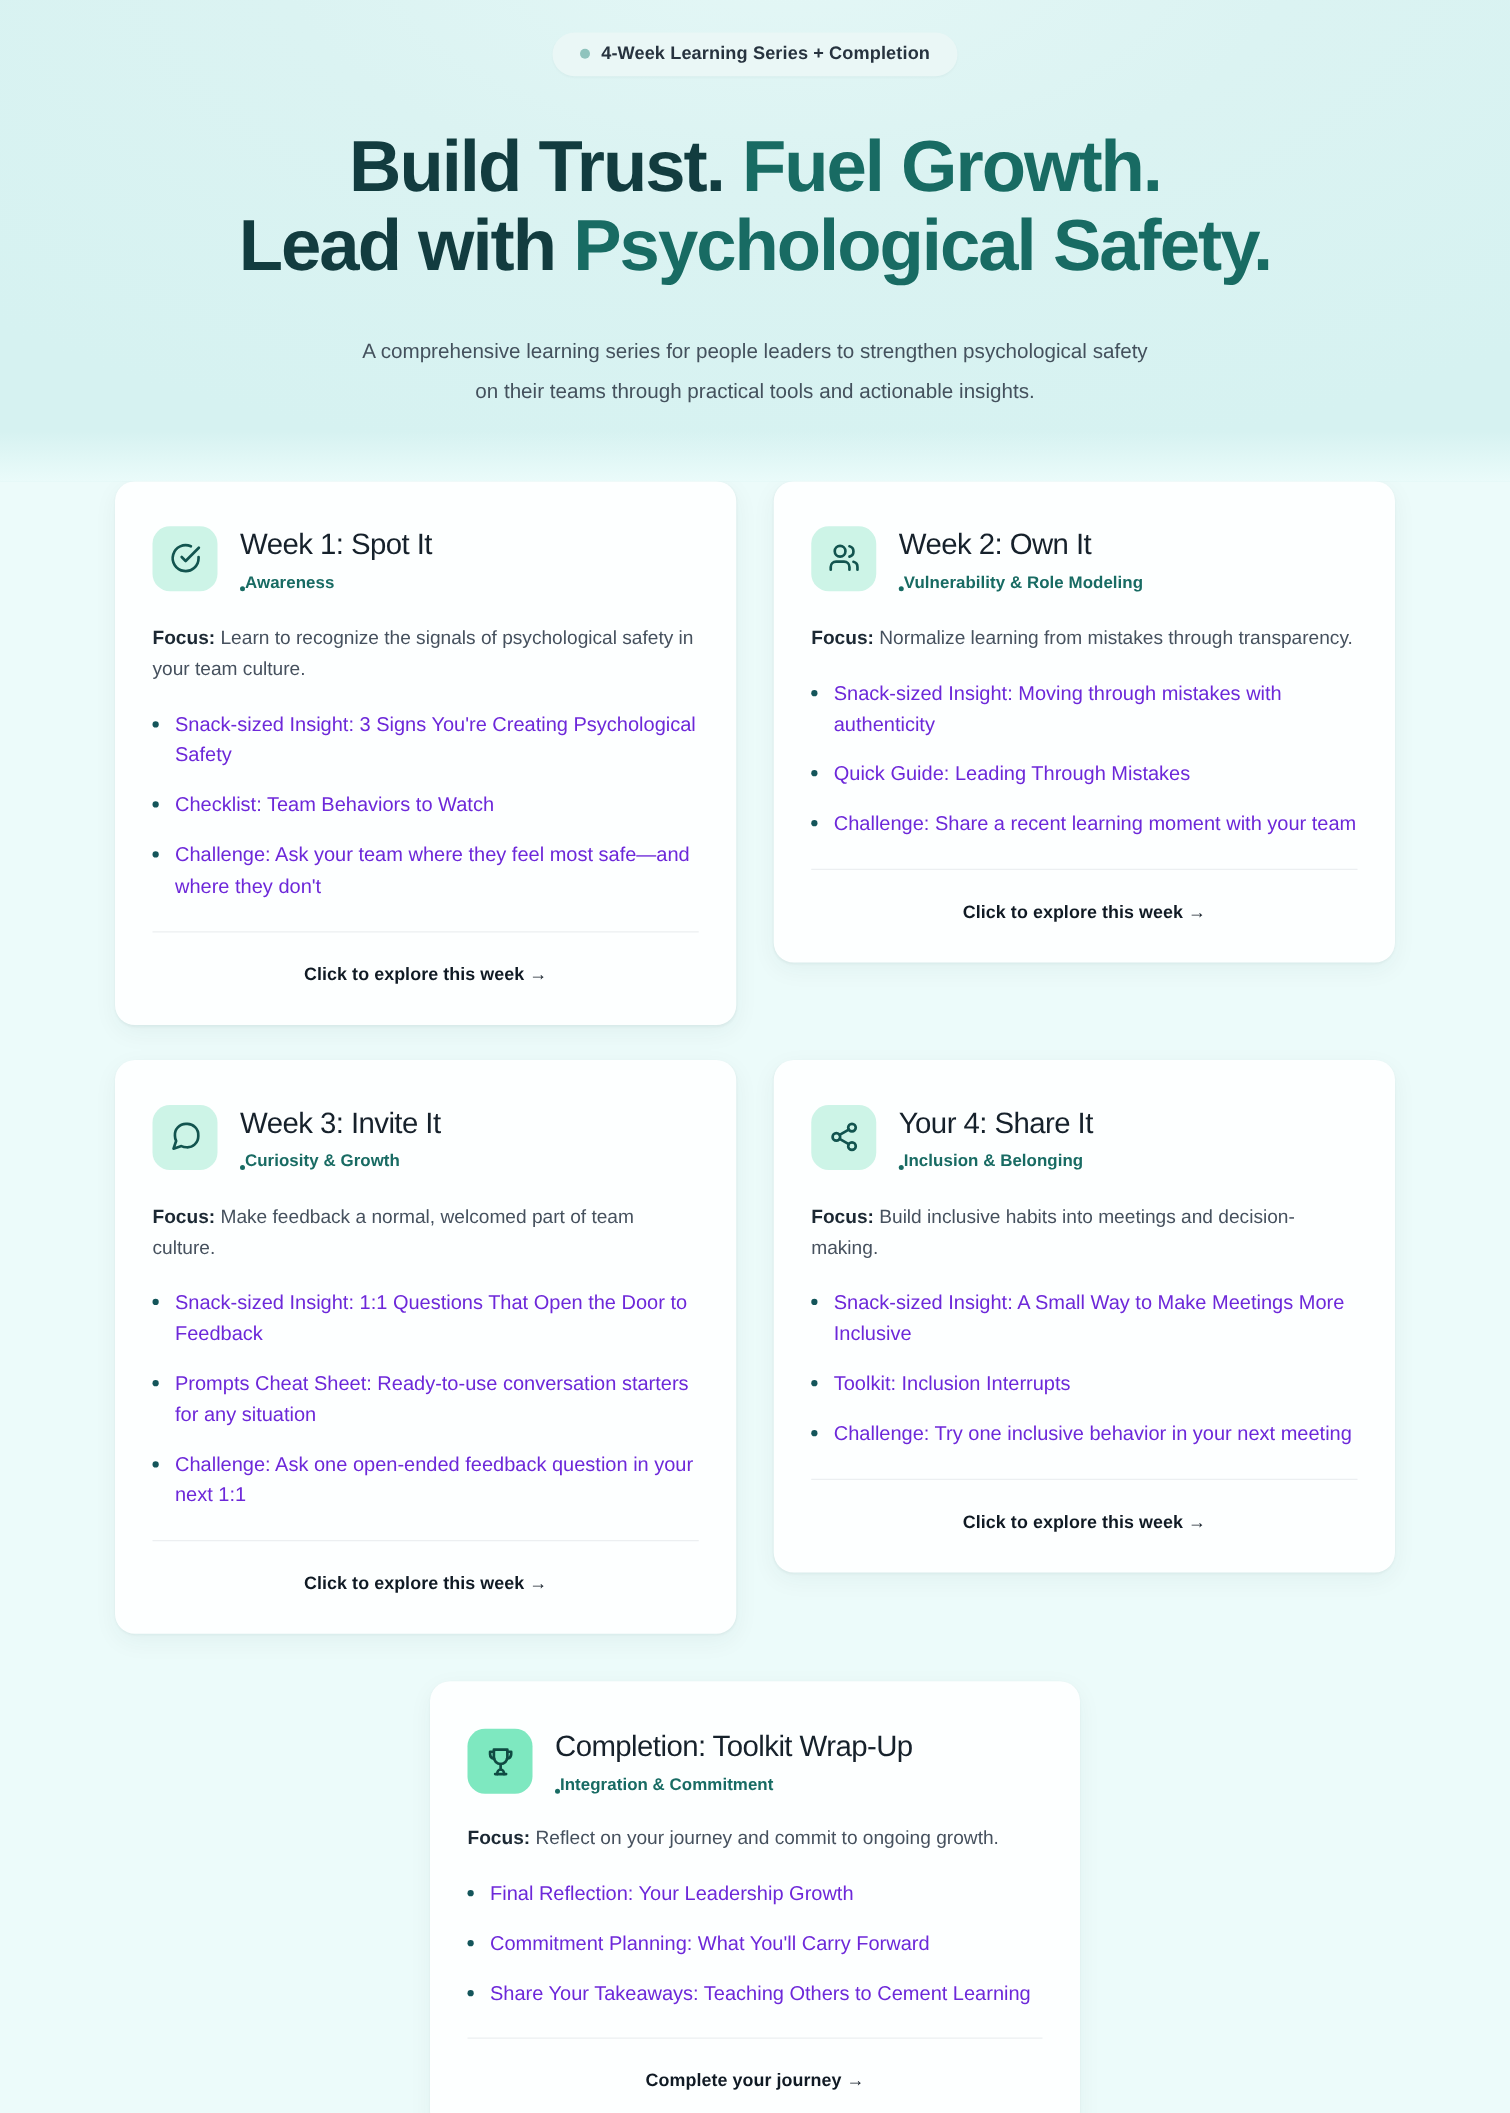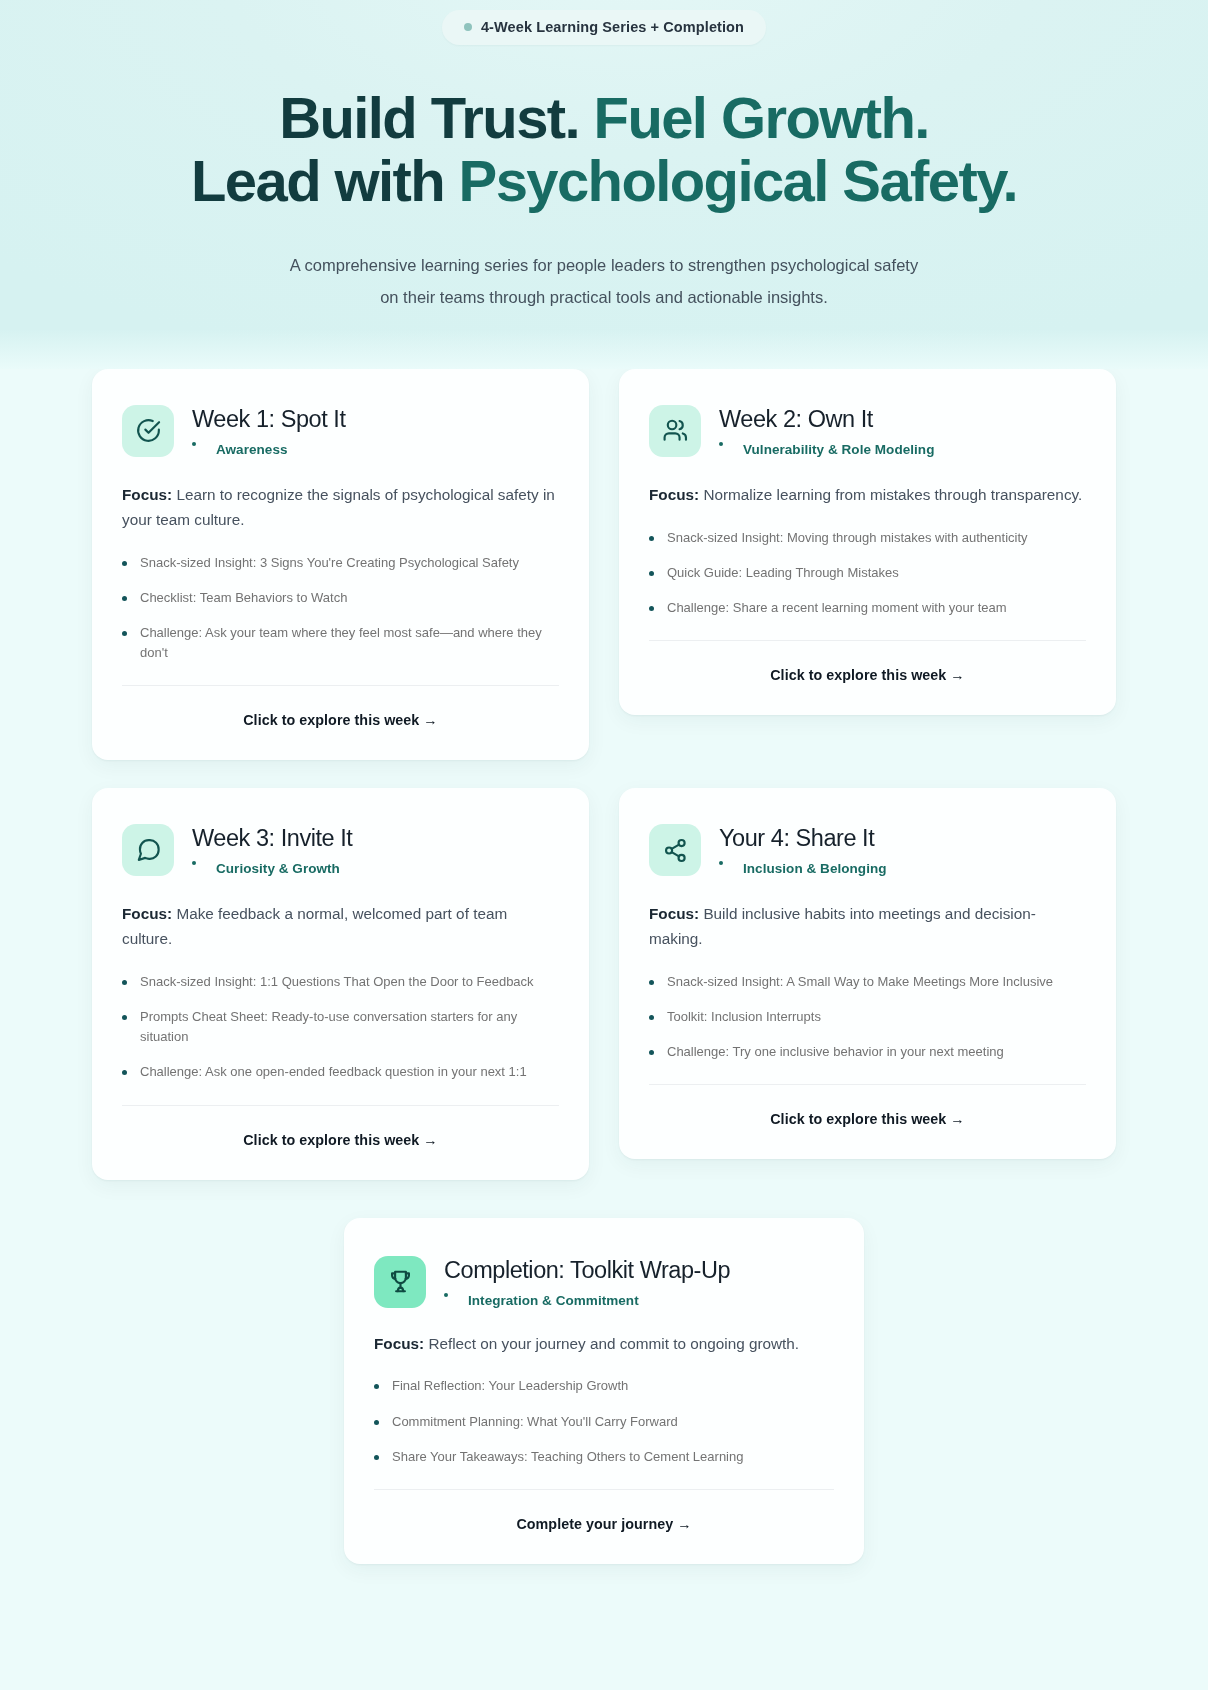--- a/index.html
+++ b/index.html
@@ -6,21 +6,21 @@
   html, body {
     width: 1208px;
     font-family: "Liberation Sans", sans-serif;
     background: #ecfbfa;
   }
   body { -webkit-font-smoothing: antialiased; }
 
   
   .hero {
     position: relative;
-    padding: 10px 0 56px;
+    padding: 26px 0 56px;
     background:
       radial-gradient(900px 420px at 52% -10%, #e4f7f6 0%, #dbf3f2 45%, #d6f2f1 100%);
     overflow: hidden;
   }
   .hero::after{
     content:"";
     position:absolute; left:0; right:0; bottom:0; height:40px;
     background: linear-gradient(to bottom, rgba(236,251,250,0) 0%, #eafbfa 100%);
   }
 
@@ -105,44 +105,44 @@
 
   .card-title {
     font-size: 23.5px;
     font-weight: 400;
     color: #16212b;
     letter-spacing: -.45px;
     line-height: 1.2;
   }
   .card-theme {
     margin-top: 9px;
-    display: flex; align-items: flex-start; gap: 20px;
+    display: flex; align-items: flex-end; gap: 0;
     font-size: 13.5px;
     font-weight: 700;
     color: #186b63;
     letter-spacing: .05px;
   }
   .theme-dot { width:4px; height:4px; border-radius:50%; background:#186b63; flex:0 0 4px; }
 
   .focus {
     margin-top: 26px;
     font-size: 15.3px;
     line-height: 1.62;
     color: #46515e;
   }
   .focus b { color: #1b2833; font-weight: 700; }
 
   .items { margin-top: 20px; list-style: none; }
   .items li {
     position: relative;
     padding-left: 18px;
     margin-bottom: 15px;
-    font-size: 13px;
+    font-size: 16px;
     line-height: 1.55;
-    color: #737373;
+    color: #6d28d9;
   }
   .items li:last-child { margin-bottom: 0; }
   .items li::before {
     content: "";
     position: absolute;
     left: 0; top: 8px;
     width: 5px; height: 5px;
     border-radius: 50%;
     background: #13555a;
   }

